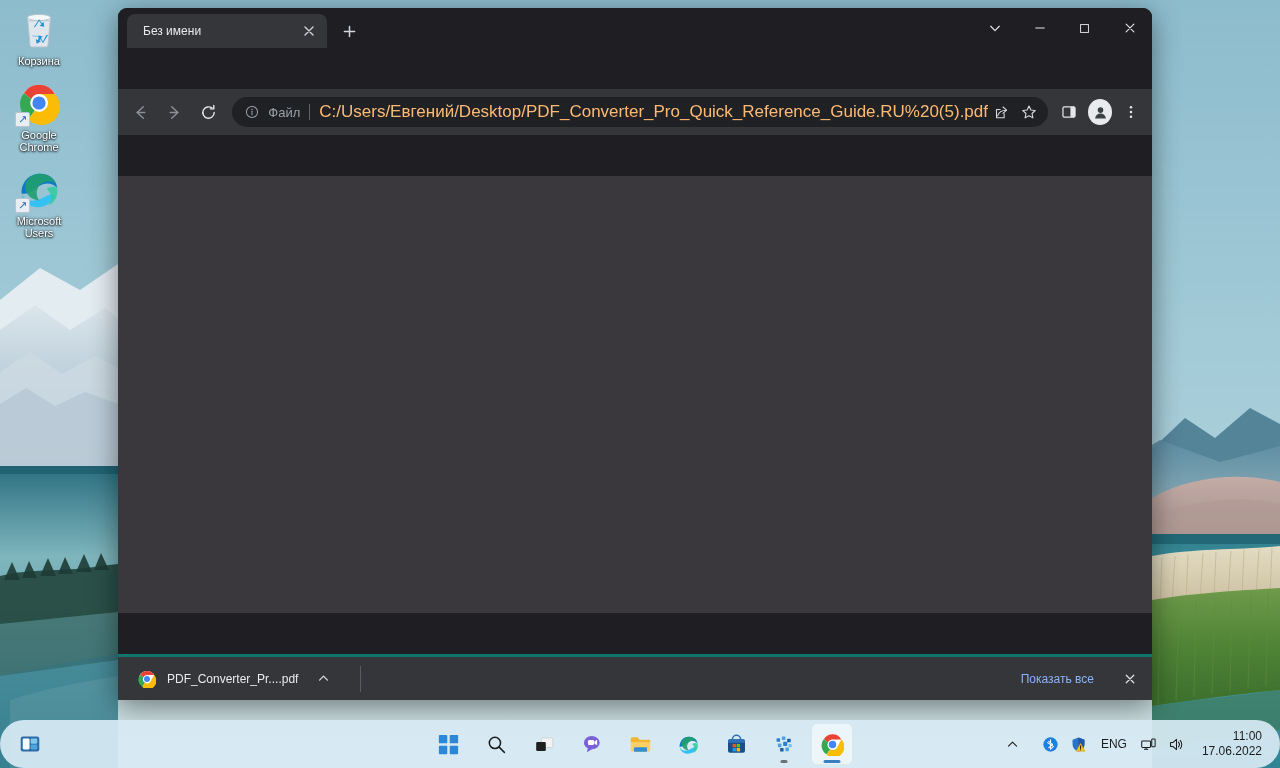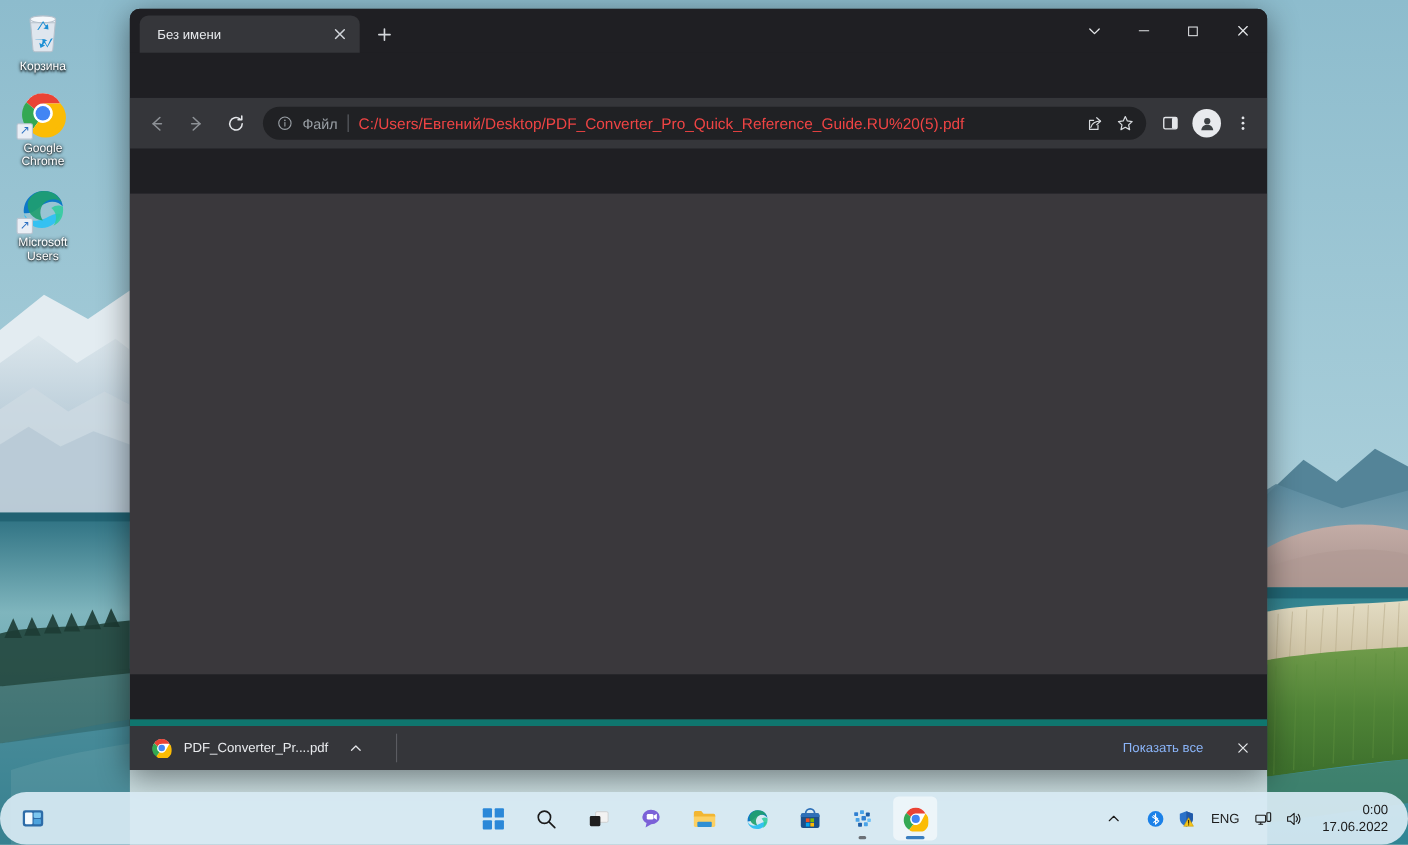--- a/index.html
+++ b/index.html
@@ -86,35 +86,35 @@
     display:flex; align-items:center; justify-content:center; cursor:default;
   }
   .omnibox {
     flex:1; height:30px; background:#202124; border-radius:16px;
     display:flex; align-items:center; padding:0 4px 0 11px;
     margin:0 6px 0 7px; position:relative;
   }
   .omni-info { width:18px; height:18px; display:flex; align-items:center; justify-content:center; }
   .omni-scheme { font-size:13px; color:#9aa0a6; margin-left:7px; }
   .omni-sep { width:1px; height:16px; background:#5f6368; margin:0 9px; }
-  .omni-url { font-size:14px; color:#ef4444; white-space:nowrap; overflow:hidden; text-overflow:ellipsis; flex:1; }
+  .omni-url { font-size:17px; color:#fdba74; white-space:nowrap; overflow:hidden; text-overflow:ellipsis; flex:1; }
   .omni-actions { display:flex; align-items:center; gap:2px; padding-right:2px; }
   .omni-ibtn { width:26px; height:26px; border-radius:50%; display:flex; align-items:center; justify-content:center; cursor:default; }
   .tb-ibtn { width:30px; height:30px; border-radius:50%; margin:0 1px; display:flex; align-items:center; justify-content:center; cursor:default; }
   .avatar-btn {
     width:26px; height:26px; border-radius:50%; background:#e8eaed;
     display:flex; align-items:center; justify-content:center; margin:0 4px; cursor:default;
   }
 
   
   .content { flex:1; background:#3a383c; }
 
   
   .downloadbar {
-    height:46px; background:#35363a; border-top:6px solid #0f766e;
+    height:46px; background:#35363a; border-top:3px solid #0f766e;
     display:flex; align-items:center; padding:0 8px; flex:0 0 46px;
     position:relative;
   }
   .dl-item {
     display:flex; align-items:center; height:32px; border-radius:16px;
     padding:0 6px 0 12px; cursor:default;
   }
   .dl-icon { width:18px; height:18px; margin-right:11px; }
   .dl-name { font-size:12px; color:#e8eaed; white-space:nowrap; }
   .dl-chev { width:26px; height:26px; margin-left:12px; display:flex; align-items:center; justify-content:center; }
@@ -590,17 +590,17 @@
       </span>
       <span class="tray-ic">
         <svg viewBox="0 0 20 20" width="17" height="17">
           <path d="M3 7.6 H6 L10 4 V16 L6 12.4 H3 Z" fill="none" stroke="#1b1b1b" stroke-width="1.2" stroke-linejoin="round"></path>
           <path d="M12.2 7.2 A4 4 0 0 1 12.2 12.8" stroke="#1b1b1b" stroke-width="1.2" fill="none" stroke-linecap="round"></path>
           <path d="M14.3 5.2 A7 7 0 0 1 14.3 14.8" stroke="#1b1b1b" stroke-width="1.2" fill="none" stroke-linecap="round"></path>
         </svg>
       </span>
     </div>
     <div class="clock">
-      <span>0:00</span>
+      <span>11:00</span>
       <span>17.06.2022</span>
     </div>
   </div>
 </div>
 
 </body></html>

